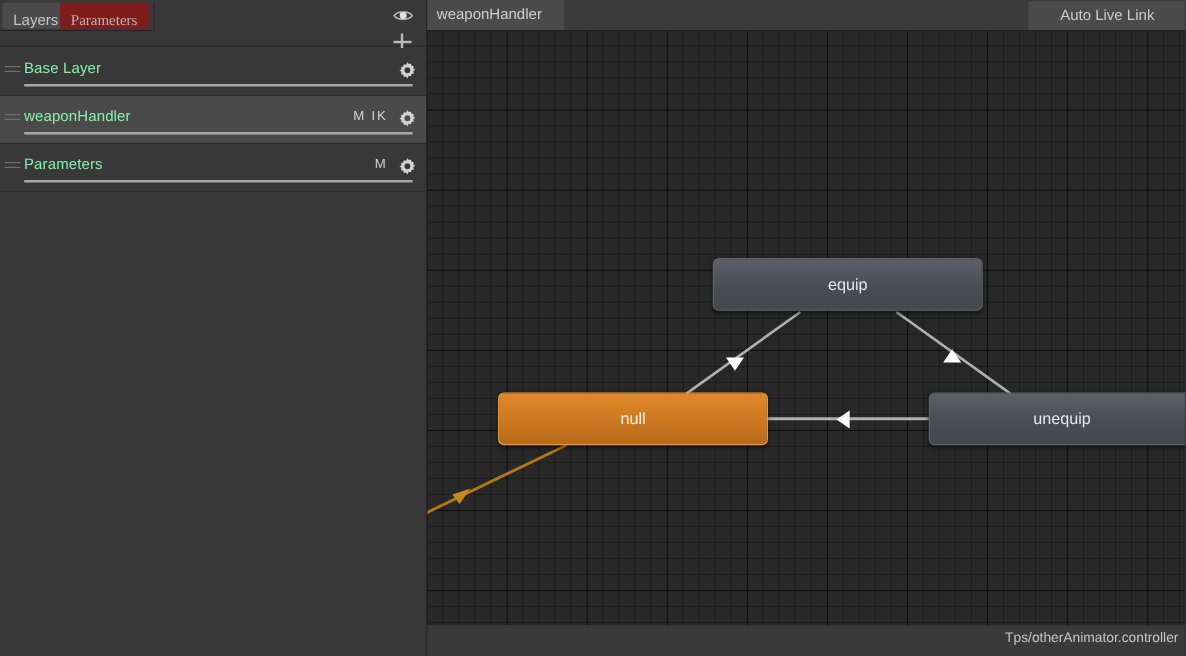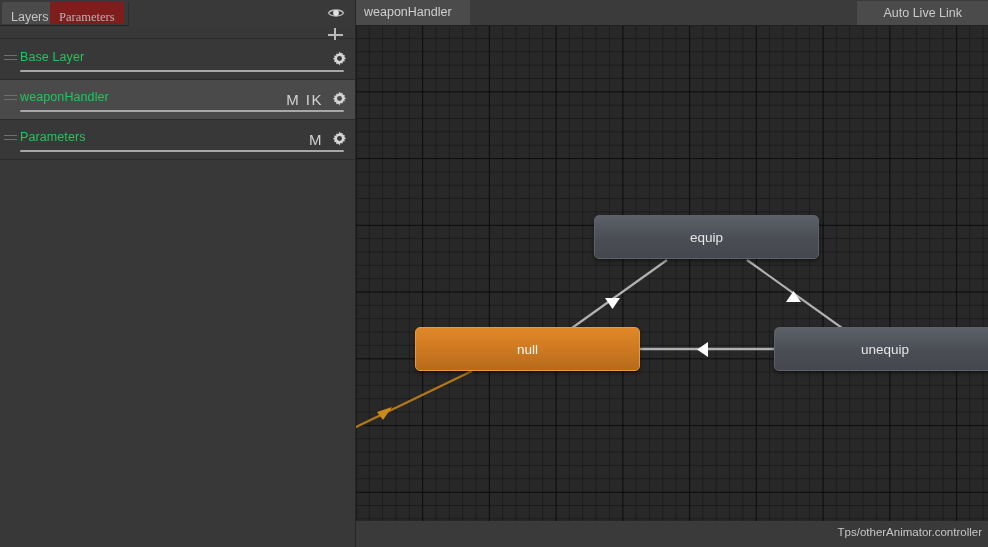--- a/index.html
+++ b/index.html
@@ -124,27 +124,27 @@
   .grip i {
     display: block;
     width: 13px; height: 1px;
     background: #6f6f6f;
     margin-bottom: 3px;
   }
   .layer-name {
     position: absolute;
     left: 20px; top: 10px;
     font-size: 12.5px;
-    color: #22c55e;
+    color: #86efac;
     letter-spacing: 0.1px;
   }
   .layer-flags {
     position: absolute;
     right: 32px; top: 11px;
-    font-size: 15px;
+    font-size: 11px;
     color: #d2d2d2;
     letter-spacing: 1.5px;
   }
   .gear {
     position: absolute;
     right: 8px; top: 11px;
     width: 15px; height: 15px;
   }
   .weight-bar {
     position: absolute;

